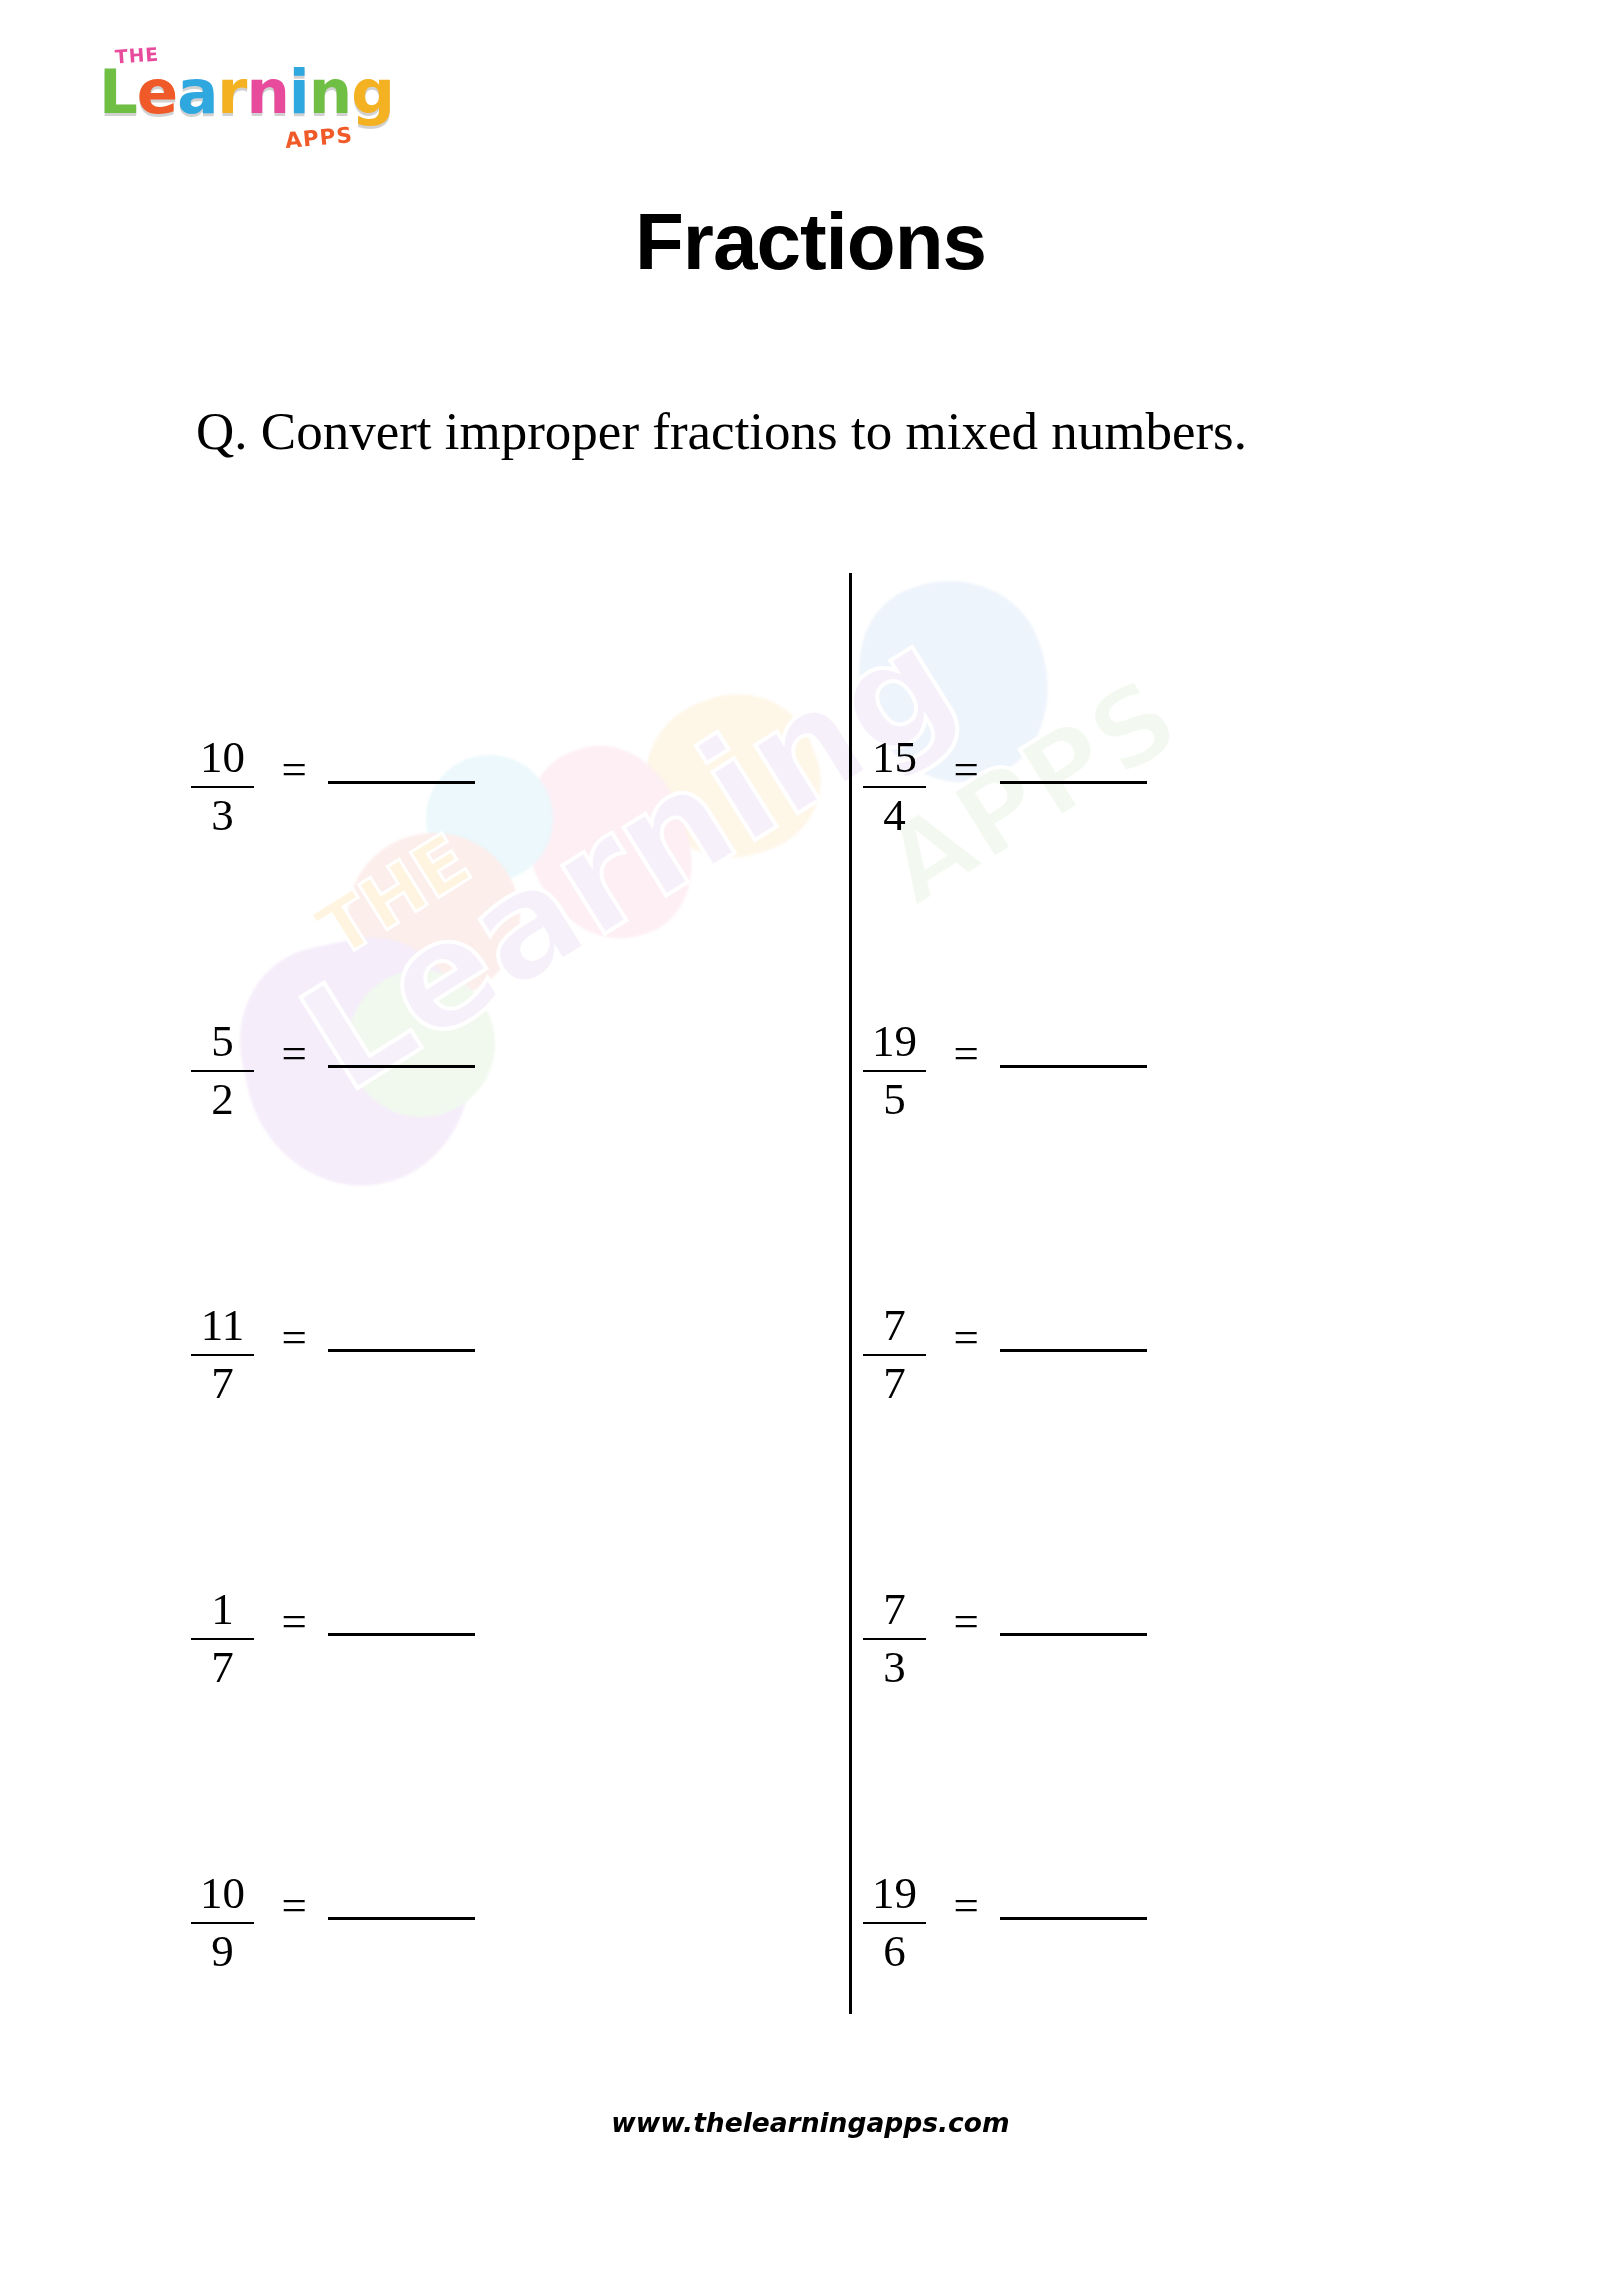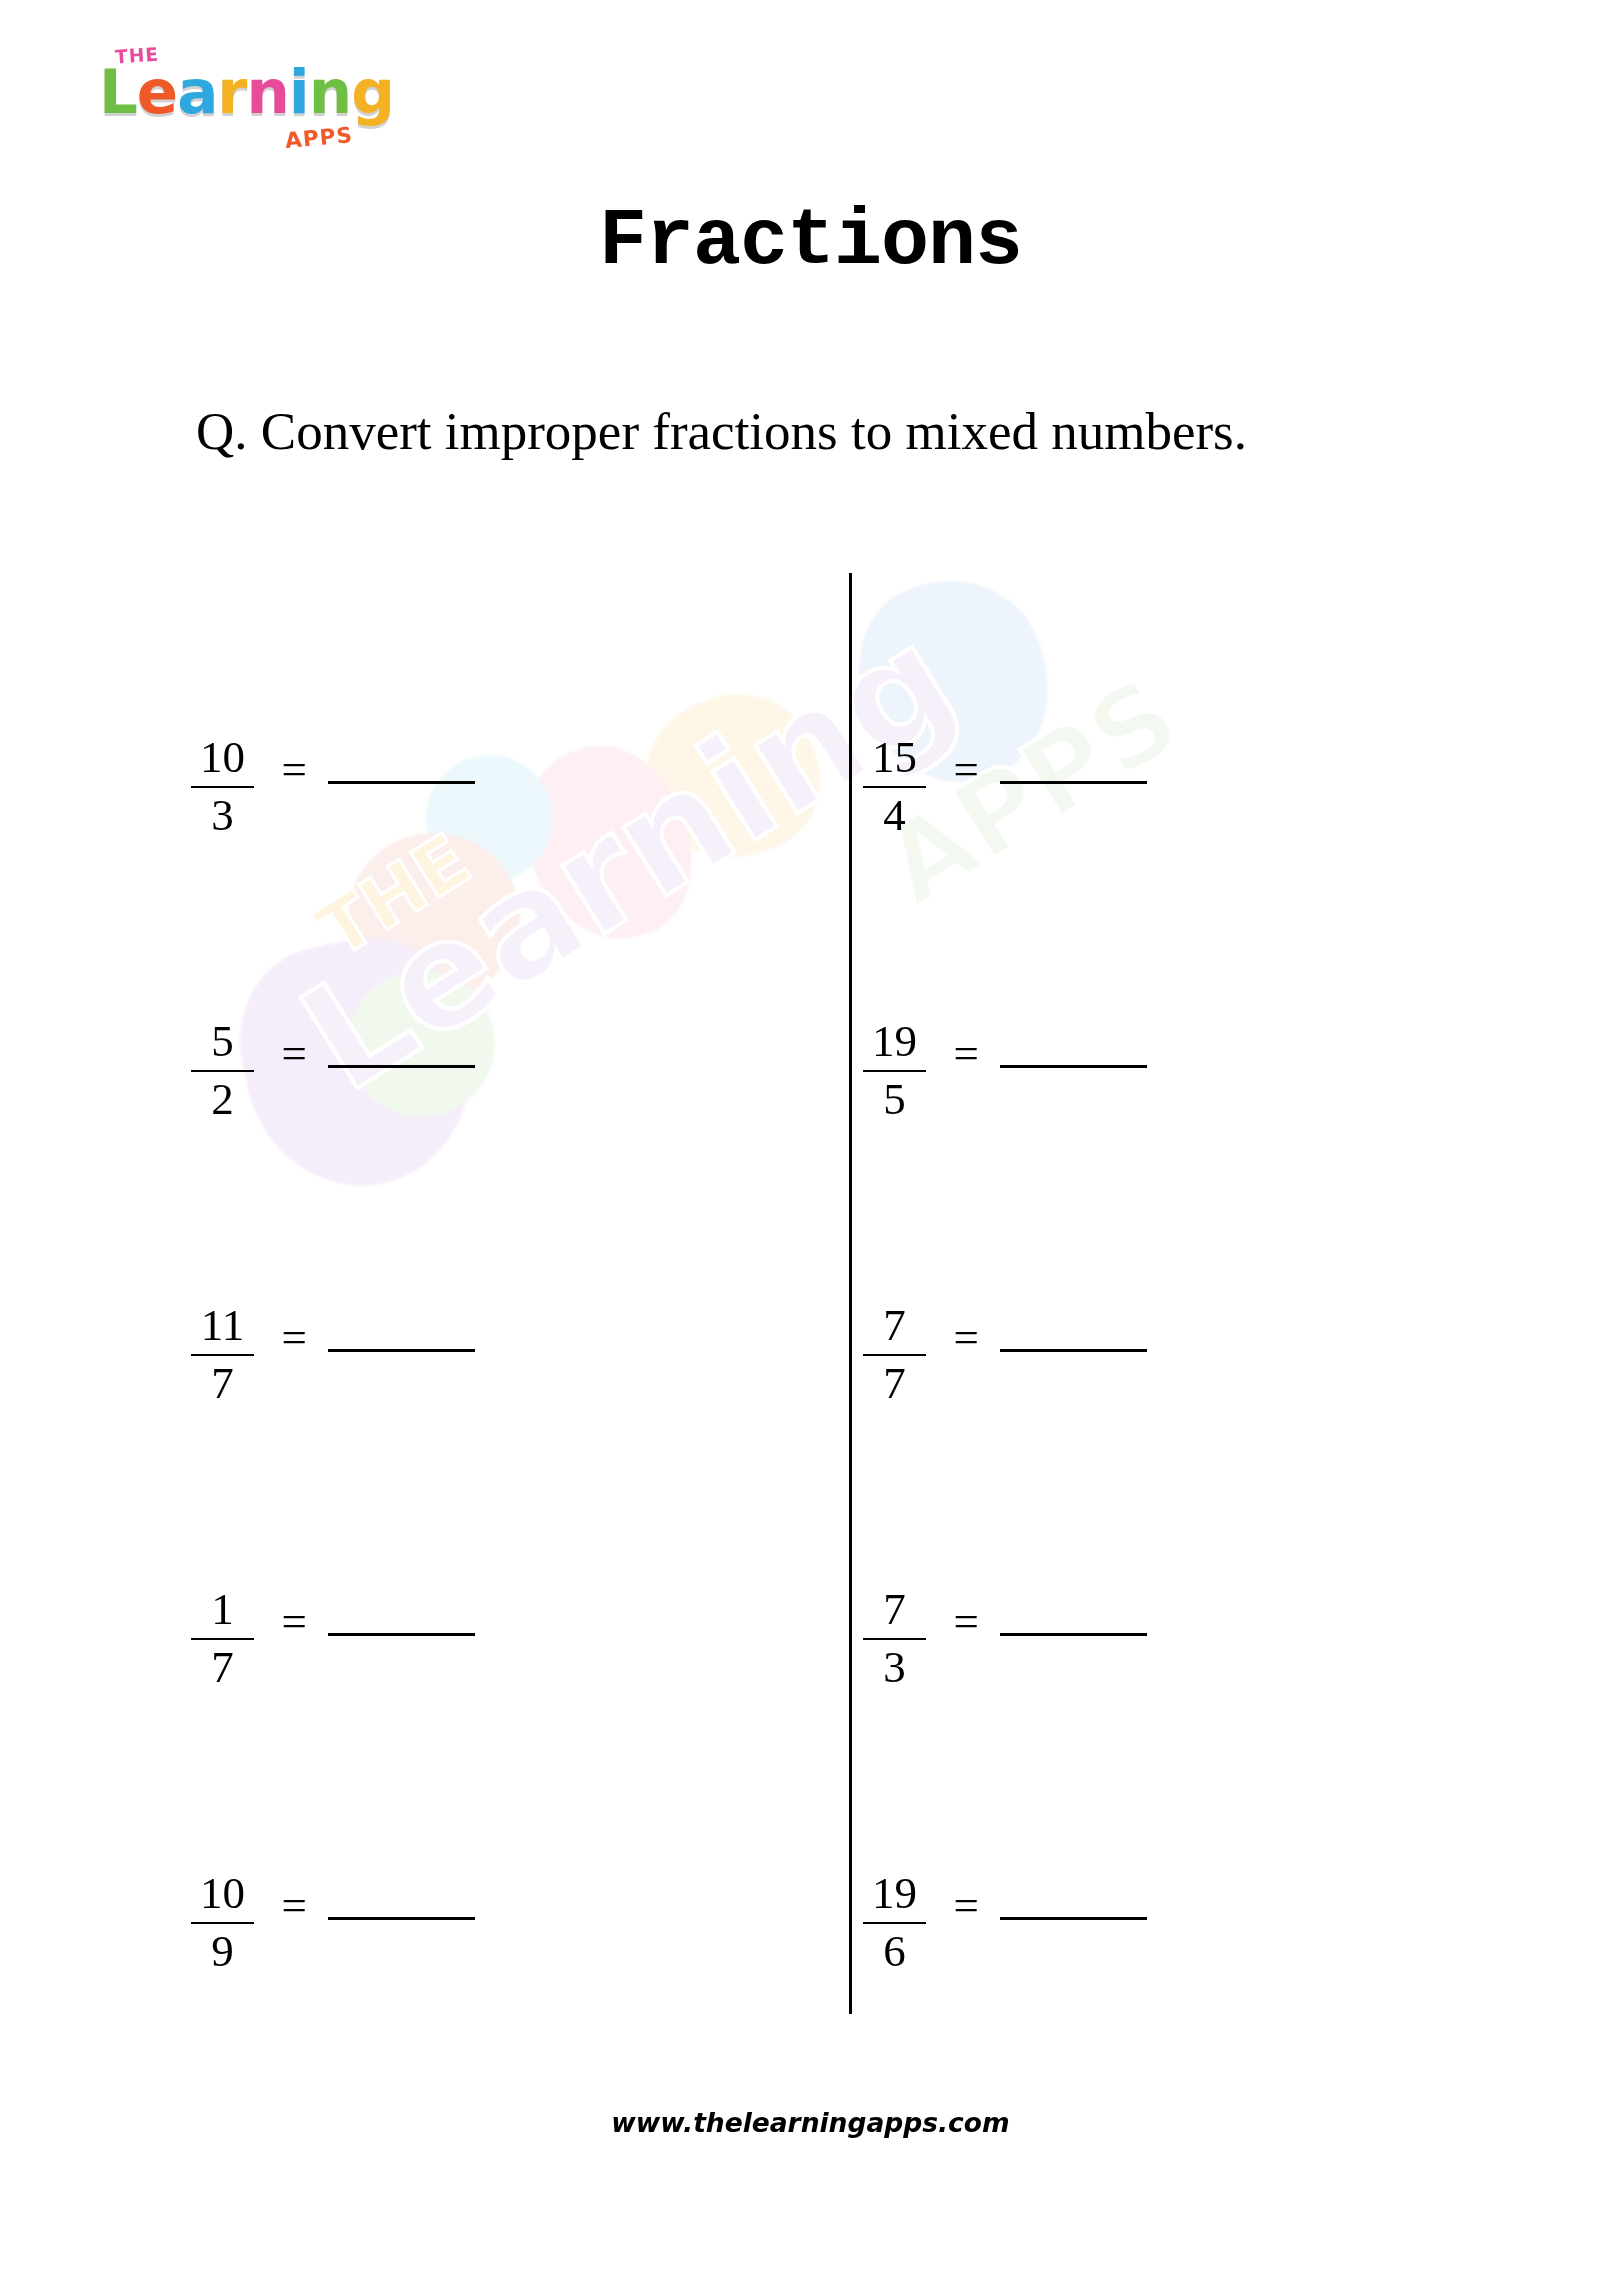--- a/index.html
+++ b/index.html
@@ -63,21 +63,21 @@
     letter-spacing: 1px;
   }
 
   
   .title {
     position: absolute;
     top: 196px;
     left: 0;
     width: 100%;
     text-align: center;
-    font-family: Liberation Mono, monospace;
+    font-family: Liberation Sans, sans-serif;
     font-weight: bold;
     font-size: 80px;
     color: #000000;
     letter-spacing: -1px;
   }
 
   
   .question {
     position: absolute;
     top: 396px;

